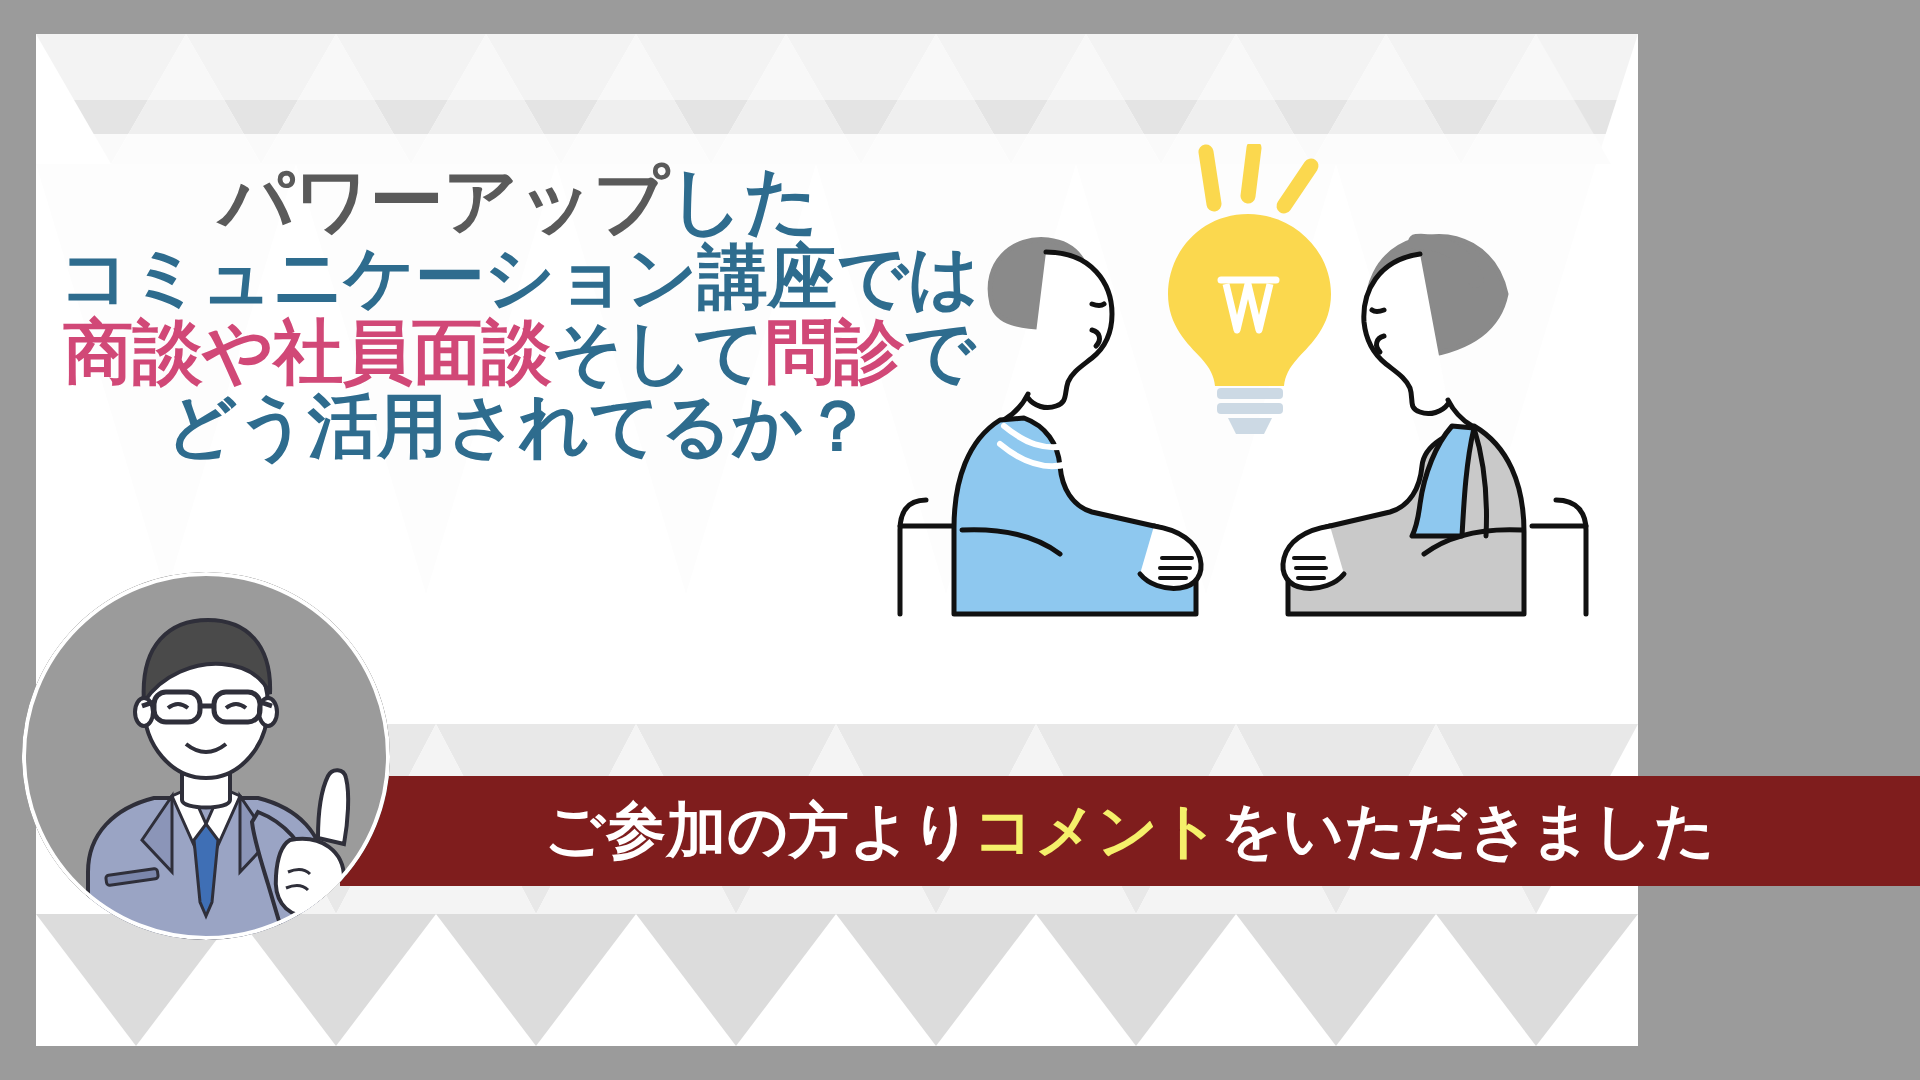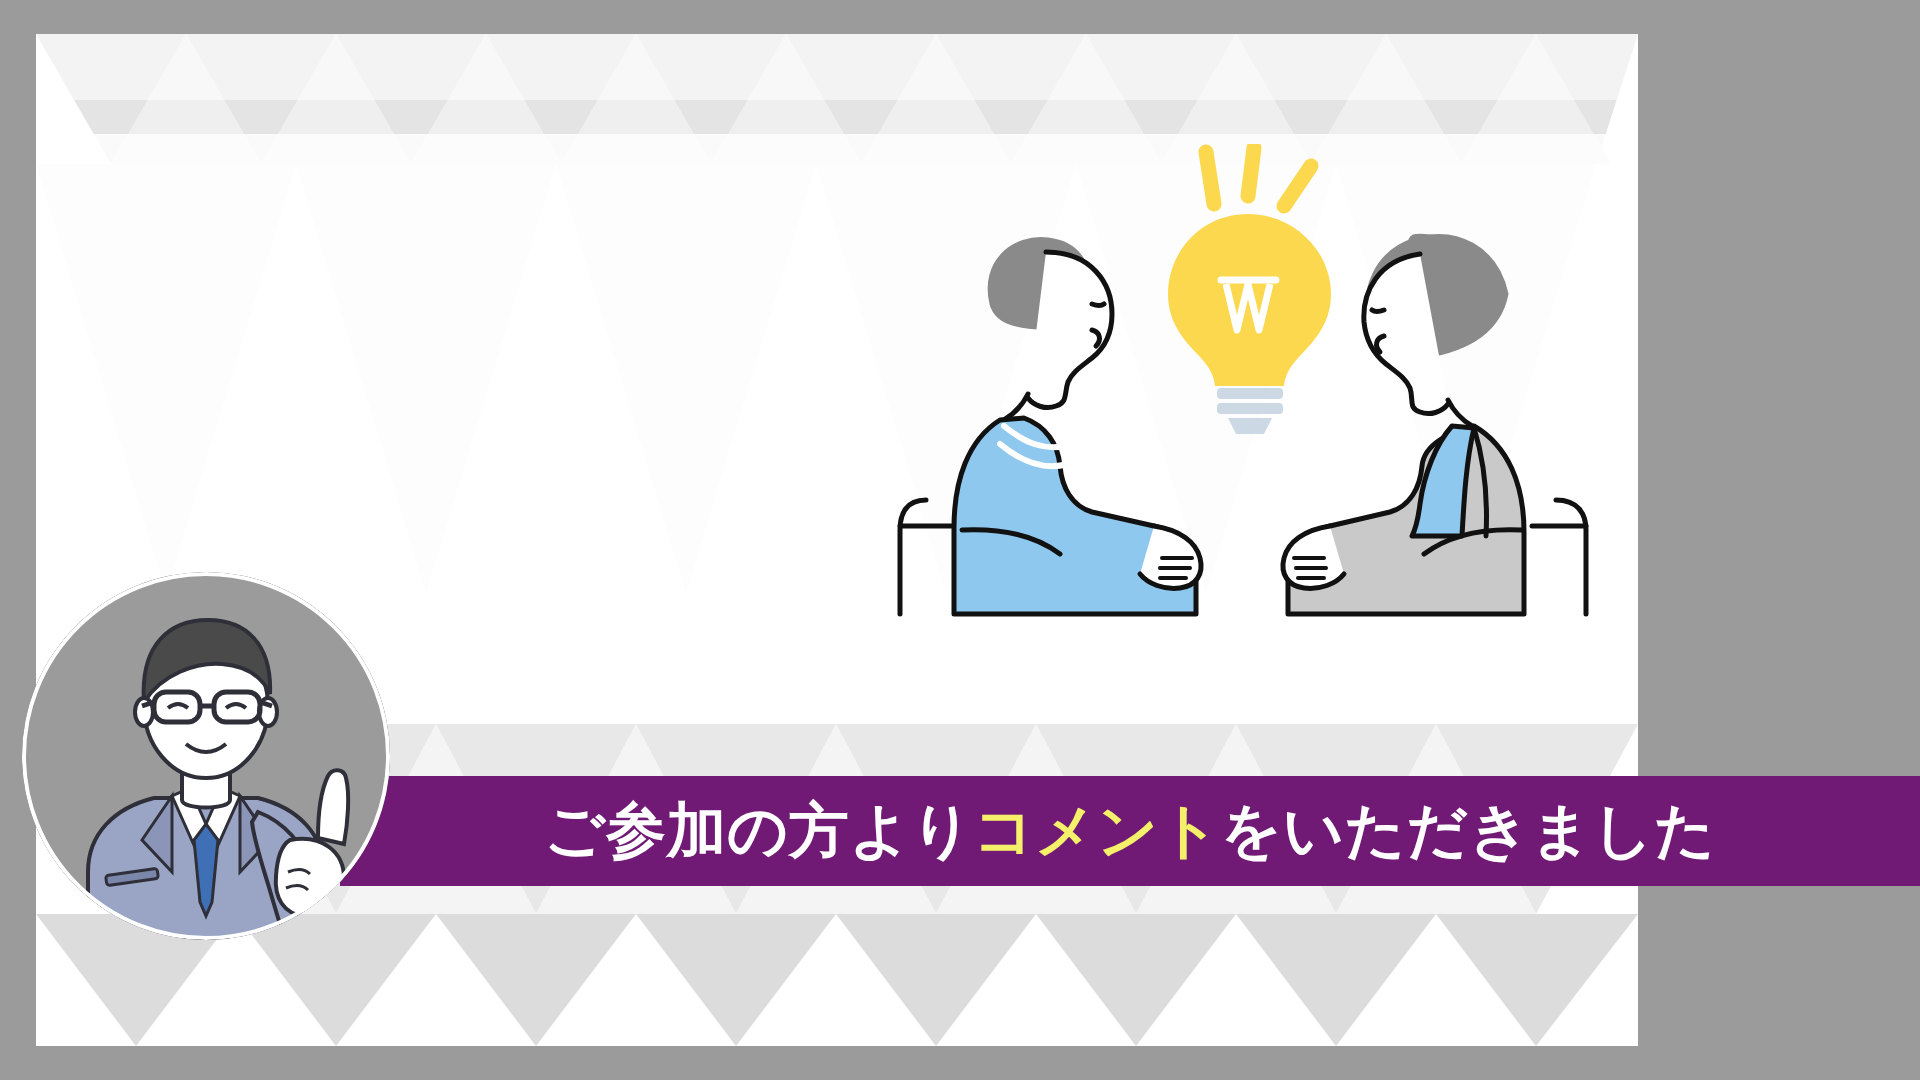--- a/index.html
+++ b/index.html
@@ -55,21 +55,21 @@
     position:absolute;
     left:860px; top:110px;
     width:730px; height:500px;
   }
 
   
   #banner {
     position:absolute;
     left:340px; top:776px;
     width:1580px; height:110px;
-    background:#701a75;
+    background:#7f1d1d;
     display:flex;
     align-items:center;
     justify-content:center;
   }
   #banner-text {
     font-size:60px;
     font-weight:bold;
     letter-spacing:0.5px;
     white-space:nowrap;
     color:#ffffff;
@@ -158,20 +158,34 @@
         <polygon points="600,880 800,880 700,1012"></polygon>
         <polygon points="800,880 1000,880 900,1012"></polygon>
         <polygon points="1000,880 1200,880 1100,1012"></polygon>
         <polygon points="1200,880 1400,880 1300,1012"></polygon>
         <polygon points="1400,880 1602,880 1500,1012"></polygon>
       </g>
       <rect x="0" y="100" width="1602" height="590" fill="#ffffff" opacity="0.82"></rect>
       <rect x="0" y="0" width="1602" height="66" fill="#ffffff" opacity="0.55"></rect>
     </svg>
 
+    <div id="headline">
+      <span class="ln ln1">
+        <span class="c-gray">パワーアップ</span><span class="c-blue">した</span>
+      </span>
+      <span class="ln ln2">
+        <span class="c-blue">コミュニケーション講座では</span>
+      </span>
+      <span class="ln ln3">
+        <span class="c-pink">商談や社員面談</span><span class="c-blue">そして</span><span class="c-pink">問診</span><span class="c-blue">で</span>
+      </span>
+      <span class="ln ln4">
+        <span class="c-blue">どう活用されてるか？</span>
+      </span>
+    </div>
 
     <div id="illus">
       <svg viewBox="0 0 730 500" width="730" height="500">
 
         <g>
 
           <path d="M318 60 L310 8" stroke="#fbd84e" stroke-width="15" stroke-linecap="round" fill="none"></path>
           <path d="M352 52 L358 4" stroke="#fbd84e" stroke-width="15" stroke-linecap="round" fill="none"></path>
           <path d="M388 62 L415 22" stroke="#fbd84e" stroke-width="15" stroke-linecap="round" fill="none"></path>
 

